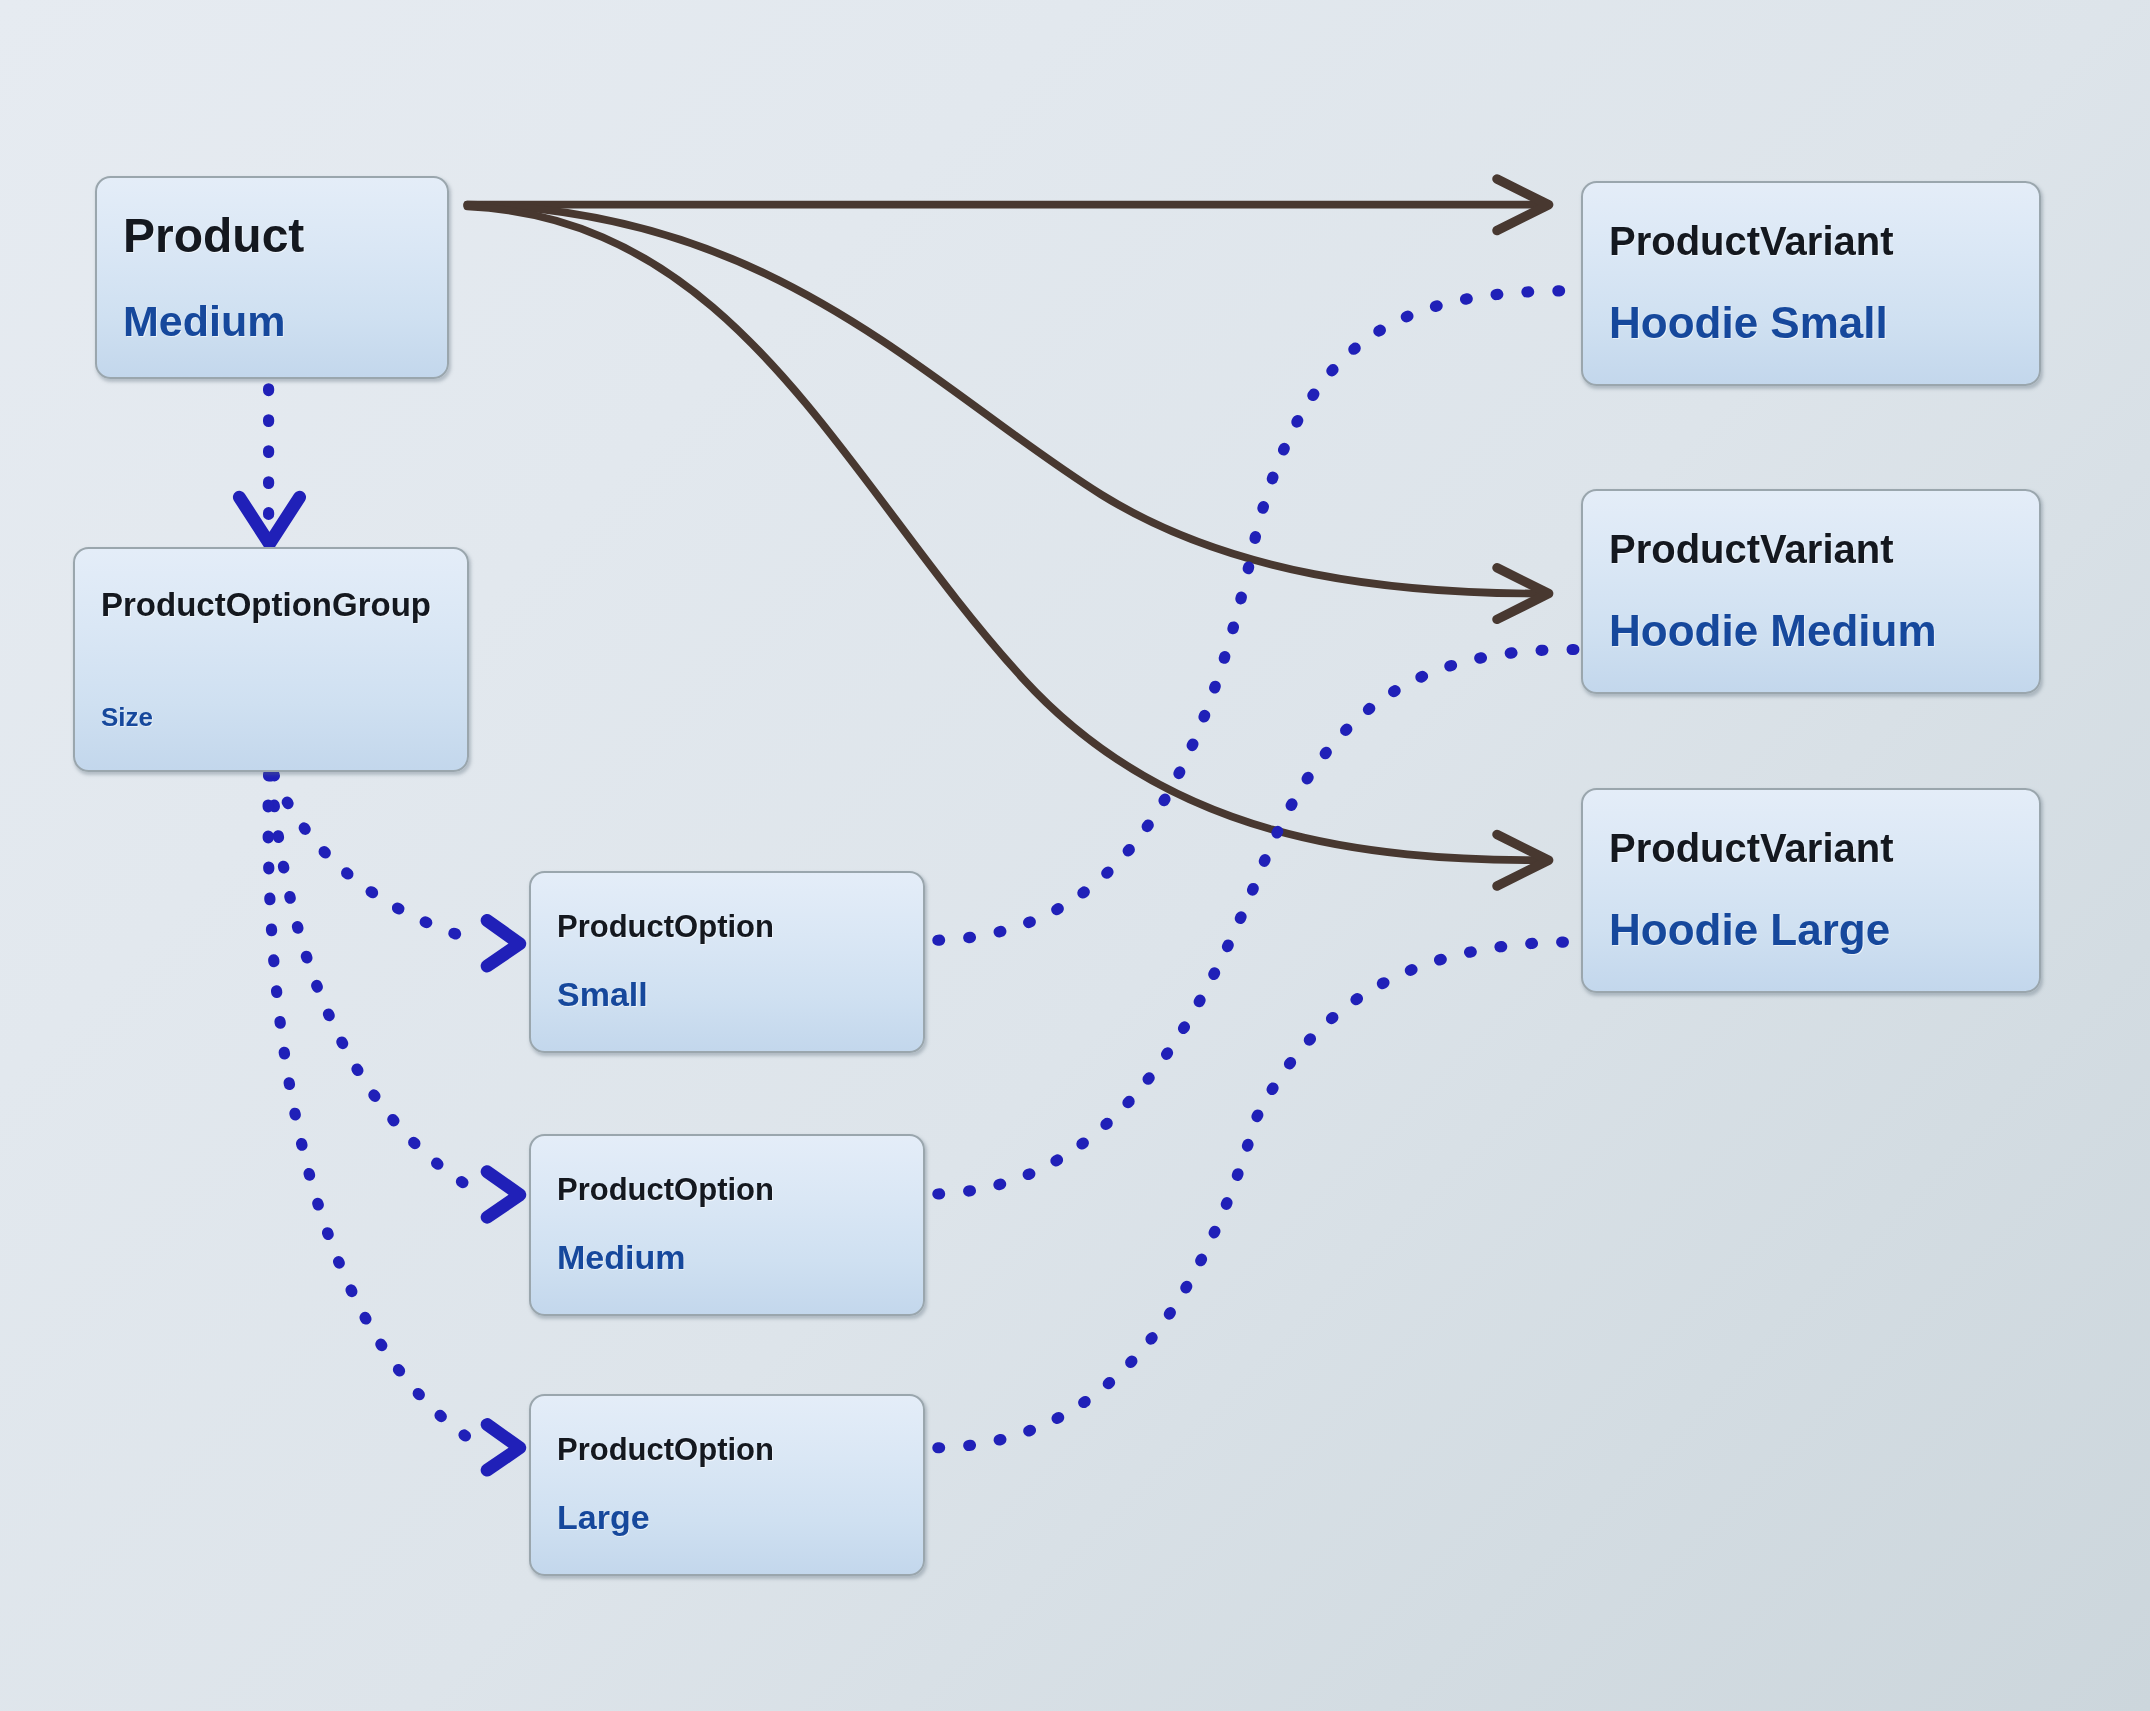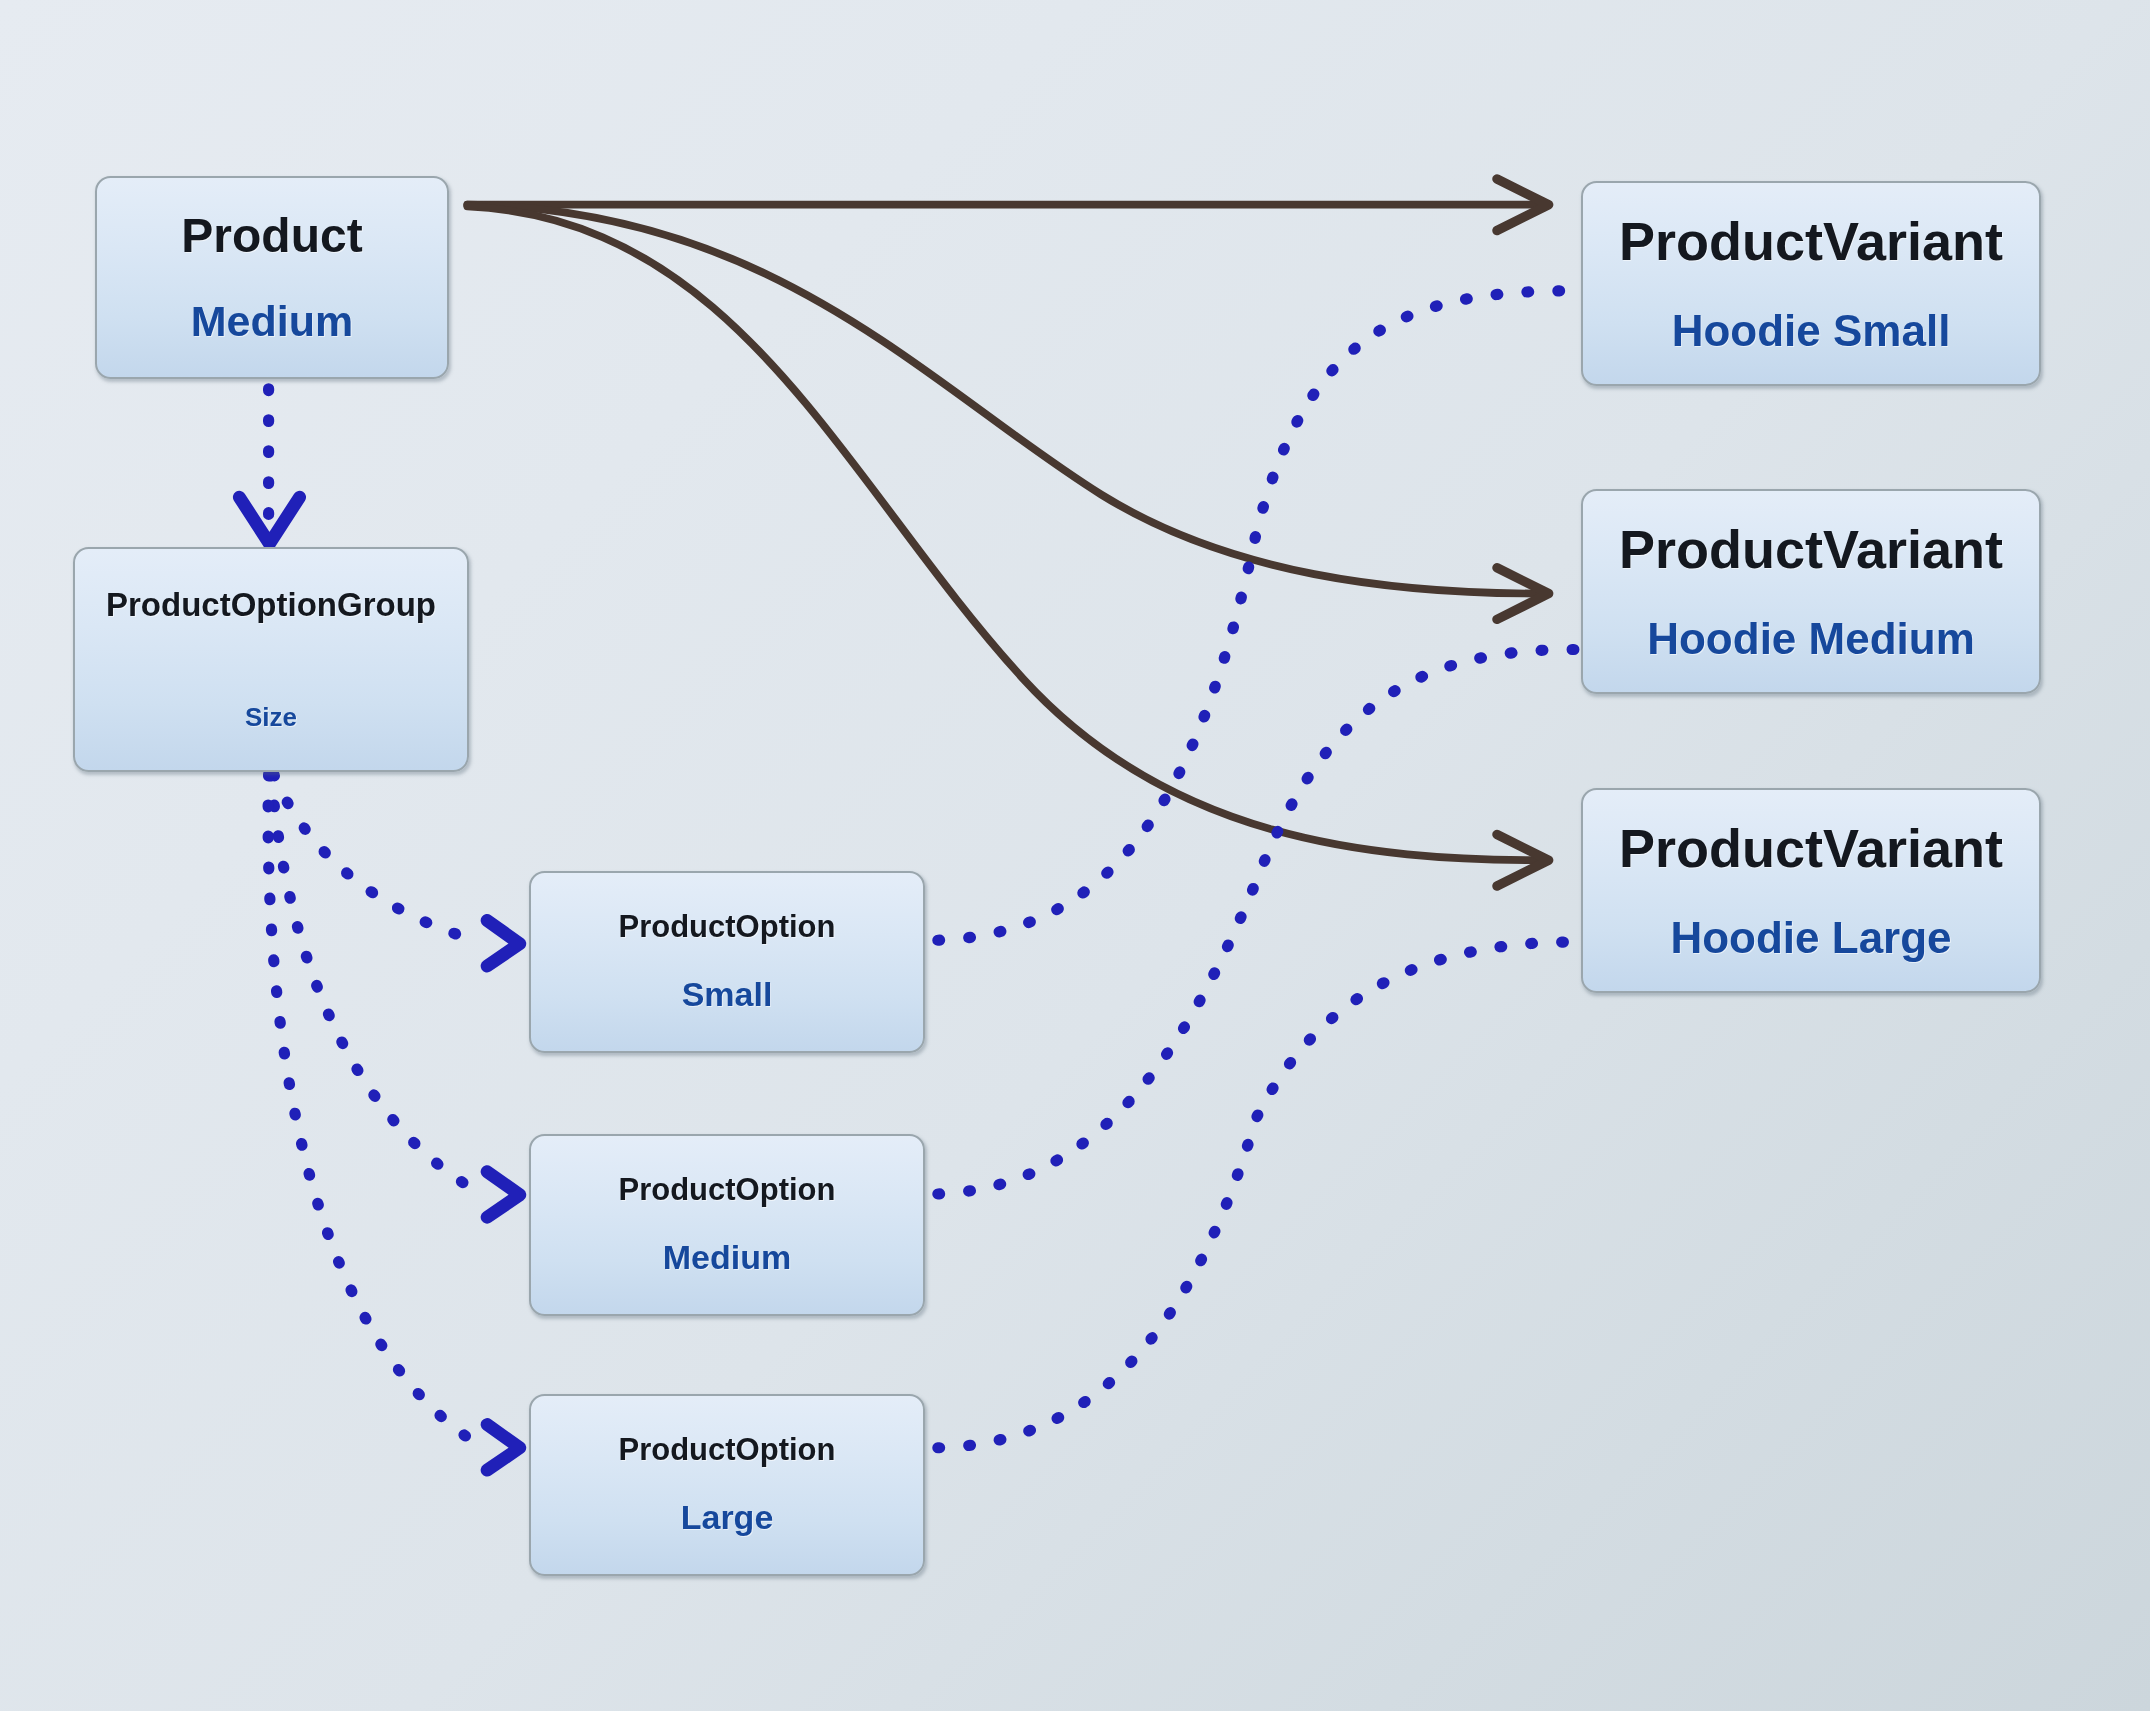--- a/index.html
+++ b/index.html
@@ -27,23 +27,24 @@
   }
   .node {
     position: absolute;
     box-sizing: border-box;
     border: 2.6px solid #9aa6ad;
     border-radius: 15.5px;
     background: linear-gradient(180deg, #e4edf8 0%, #dae7f5 35%, #cfe0f1 70%, #c3d7ec 100%);
     box-shadow: 1.7px 2.6px 3.4px rgba(90,105,120,0.35);
     display: flex;
     flex-direction: column;
-    align-items: center;
+    align-items: flex-start;
     justify-content: center;
     text-align: center;
+    padding-left: 26px;
   }
   .node .type {
     color: #14181f;
     font-weight: bold;
     text-shadow: 0.9px 0.9px 0 rgba(255,255,255,0.55);
     line-height: 1.05;
   }
   .node .val {
     color: #16489c;
     font-weight: bold;
@@ -64,21 +65,21 @@
   
   .node-option { left: 529px; width: 396px; height: 182px; }
   .node-option .type { font-size: 31px; margin-bottom: 34px; }
   .node-option .val  { font-size: 34px; }
   #node-opt-0 { top: 871px; }
   #node-opt-1 { top: 1134px; }
   #node-opt-2 { top: 1394px; }
 
   
   .node-variant { left: 1581px; width: 460px; height: 205px; }
-  .node-variant .type { font-size: 54px; margin-bottom: 38px; }
+  .node-variant .type { font-size: 40px; margin-bottom: 38px; }
   .node-variant .val  { font-size: 44px; }
   #node-var-0 { top: 181px; }
   #node-var-1 { top: 489px; }
   #node-var-2 { top: 788px; }
 </style>
 </head>
 <body>
 
 <div id="stage">
 

